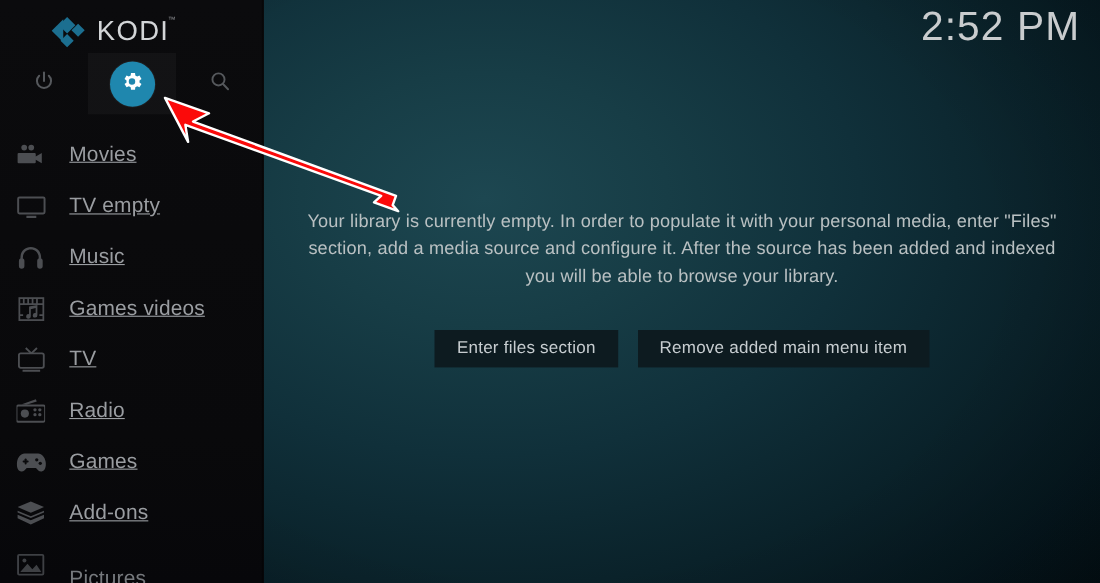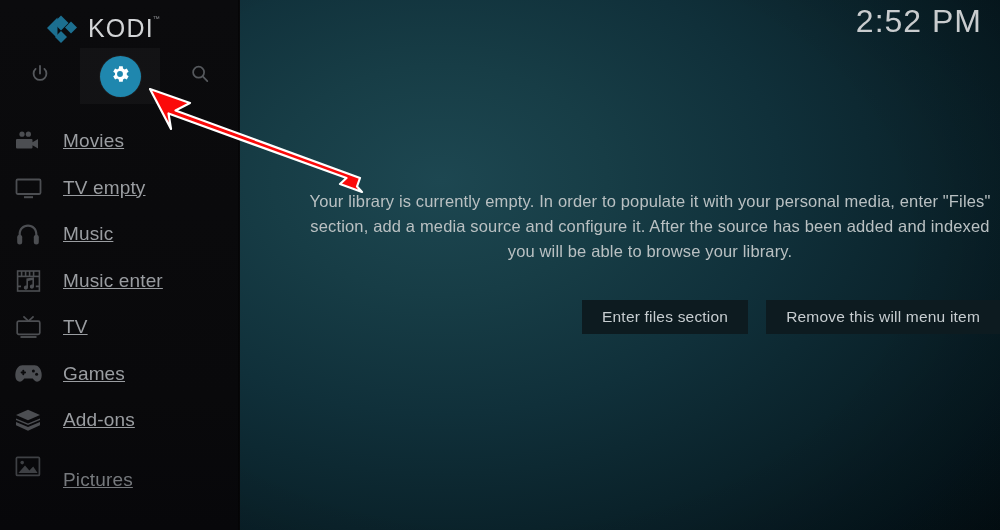--- a/index.html
+++ b/index.html
@@ -124,33 +124,33 @@
     letter-spacing:0.15px;
     white-space:nowrap;
     text-decoration:underline;
   }
   .menu-item.dim .menu-label { color:#76797d;margin-top:27px; }
   .menu-item.dim .menu-icon  { color:#3e4044; }
 
   
   .clock {
     position:absolute; right:18px; top:3px;
-    font-size:32px; font-weight:300;
+    font-size:37px; font-weight:300;
     color:#c9ccce;
     letter-spacing:1px;
     z-index:5;
   }
 
   
   .content {
     position:absolute;
     left:240px; top:0;
     width:760px; height:530px;
     display:flex; flex-direction:column;
-    align-items:flex-end; justify-content:center;
+    align-items:center; justify-content:center;
     z-index:3;
     border-radius:21px;
   }
   .empty-msg {
     width:700px;
     text-align:center;
     font-size:16.5px;
     line-height:25px;
     color:#b9c0c2;
     letter-spacing:0.15px;
@@ -189,21 +189,21 @@
 
   <div class="bg-base"></div>
   <div class="bg-vignette"></div>
 
   <div class="clock">2:52 PM</div>
 
   <div class="content">
     <div class="empty-msg">Your library is currently empty. In order to populate it with your personal media, enter "Files" section, add a media source and configure it. After the source has been added and indexed you will be able to browse your library.</div>
     <div class="btn-row">
       <button class="kbtn">Enter files section</button>
-      <button class="kbtn">Remove this will menu item</button>
+      <button class="kbtn">Remove added main menu item</button>
     </div>
   </div>
 
   <div class="sidebar">
 
     <div class="logo-row">
       <div class="logo-mark">
         <svg width="34" height="34" viewBox="0 0 34 34">
           <g fill="#1c6f90">
             <polygon points="3,17 13.5,6.5 13.5,27.5"></polygon>
@@ -290,34 +290,48 @@
           <svg width="25" height="24" viewBox="0 0 25 24" fill="none" stroke="currentColor" stroke-width="1.6">
             <rect x="1.6" y="2" width="21.8" height="20"></rect>
             <path d="M1.6 7.4 h21.8"></path>
             <path d="M5.6 2 v5.4 M9.6 2 v5.4 M13.6 2 v5.4 M17.6 2 v5.4"></path>
             <path d="M1.6 17.4 h3.4 M19.8 17.4 h3.6"></path>
             <g fill="currentColor" stroke="none">
               <path d="M10.4 9.6 v7.0 a2.1 2.1 0 1 0 1.6 2.0 V12.1 l4.4 -1.1 v4.6 a2.1 2.1 0 1 0 1.6 2.0 V8.3 z"></path>
             </g>
           </svg>
         </span>
-        <span class="menu-label">Music enter</span>
+        <span class="menu-label">Games videos</span>
       </div>
 
       <div class="menu-item">
         <span class="menu-icon">
           <svg width="27" height="24" viewBox="0 0 27 24" fill="none" stroke="currentColor" stroke-width="1.7">
             <path d="M13.5 6.2 L8.4 1.4 M13.5 6.2 L18.6 1.4"></path>
             <rect x="2.2" y="6.2" width="22.6" height="13.2" rx="1.6"></rect>
             <path d="M5.5 22 h16" stroke-width="1.9"></path>
           </svg>
         </span>
         <span class="menu-label">TV</span>
       </div>
 
+      <div class="menu-item">
+        <span class="menu-icon">
+          <svg width="26" height="23" viewBox="0 0 26 23" fill="currentColor">
+            <path d="M4.8 5.6 L17.6 0.9 l0.8 2 L9 6 z"></path>
+            <path d="M1.6 6.6 h22.8 a1.6 1.6 0 0 1 1.6 1.6 v11.6 a1.6 1.6 0 0 1 -1.6 1.6 H1.6 A1.6 1.6 0 0 1 0 19.8 V8.2 A1.6 1.6 0 0 1 1.6 6.6 z" fill="none" stroke="currentColor" stroke-width="1.7"></path>
+            <circle cx="7.6" cy="14" r="3.7"></circle>
+            <circle cx="16.8" cy="10.6" r="1.5"></circle>
+            <circle cx="21.2" cy="10.6" r="1.5"></circle>
+            <circle cx="16.8" cy="15" r="1.5"></circle>
+            <circle cx="21.2" cy="15" r="1.5"></circle>
+          </svg>
+        </span>
+        <span class="menu-label">Radio</span>
+      </div>
 
       <div class="menu-item">
         <span class="menu-icon">
           <svg width="27" height="19" viewBox="0 0 27 19" fill="currentColor">
             <path d="M7.3 1.2h12.4c3.4 0 6.1 3.3 6.8 7.6.7 4.4-.6 8.4-3.6 8.8-2.4.3-3.6-1.6-5.2-3.2h-8.4c-1.6 1.6-2.8 3.5-5.2 3.2-3-.4-4.3-4.4-3.6-8.8C1.2 4.5 3.9 1.2 7.3 1.2z"></path>
             <g fill="#0a0a0c">
               <rect x="5.6" y="7.6" width="5.4" height="1.8" rx="0.8"></rect>
               <rect x="7.4" y="5.8" width="1.8" height="5.4" rx="0.8"></rect>
               <circle cx="18.4" cy="7" r="1.5"></circle>
               <circle cx="21.6" cy="10.2" r="1.5"></circle>

